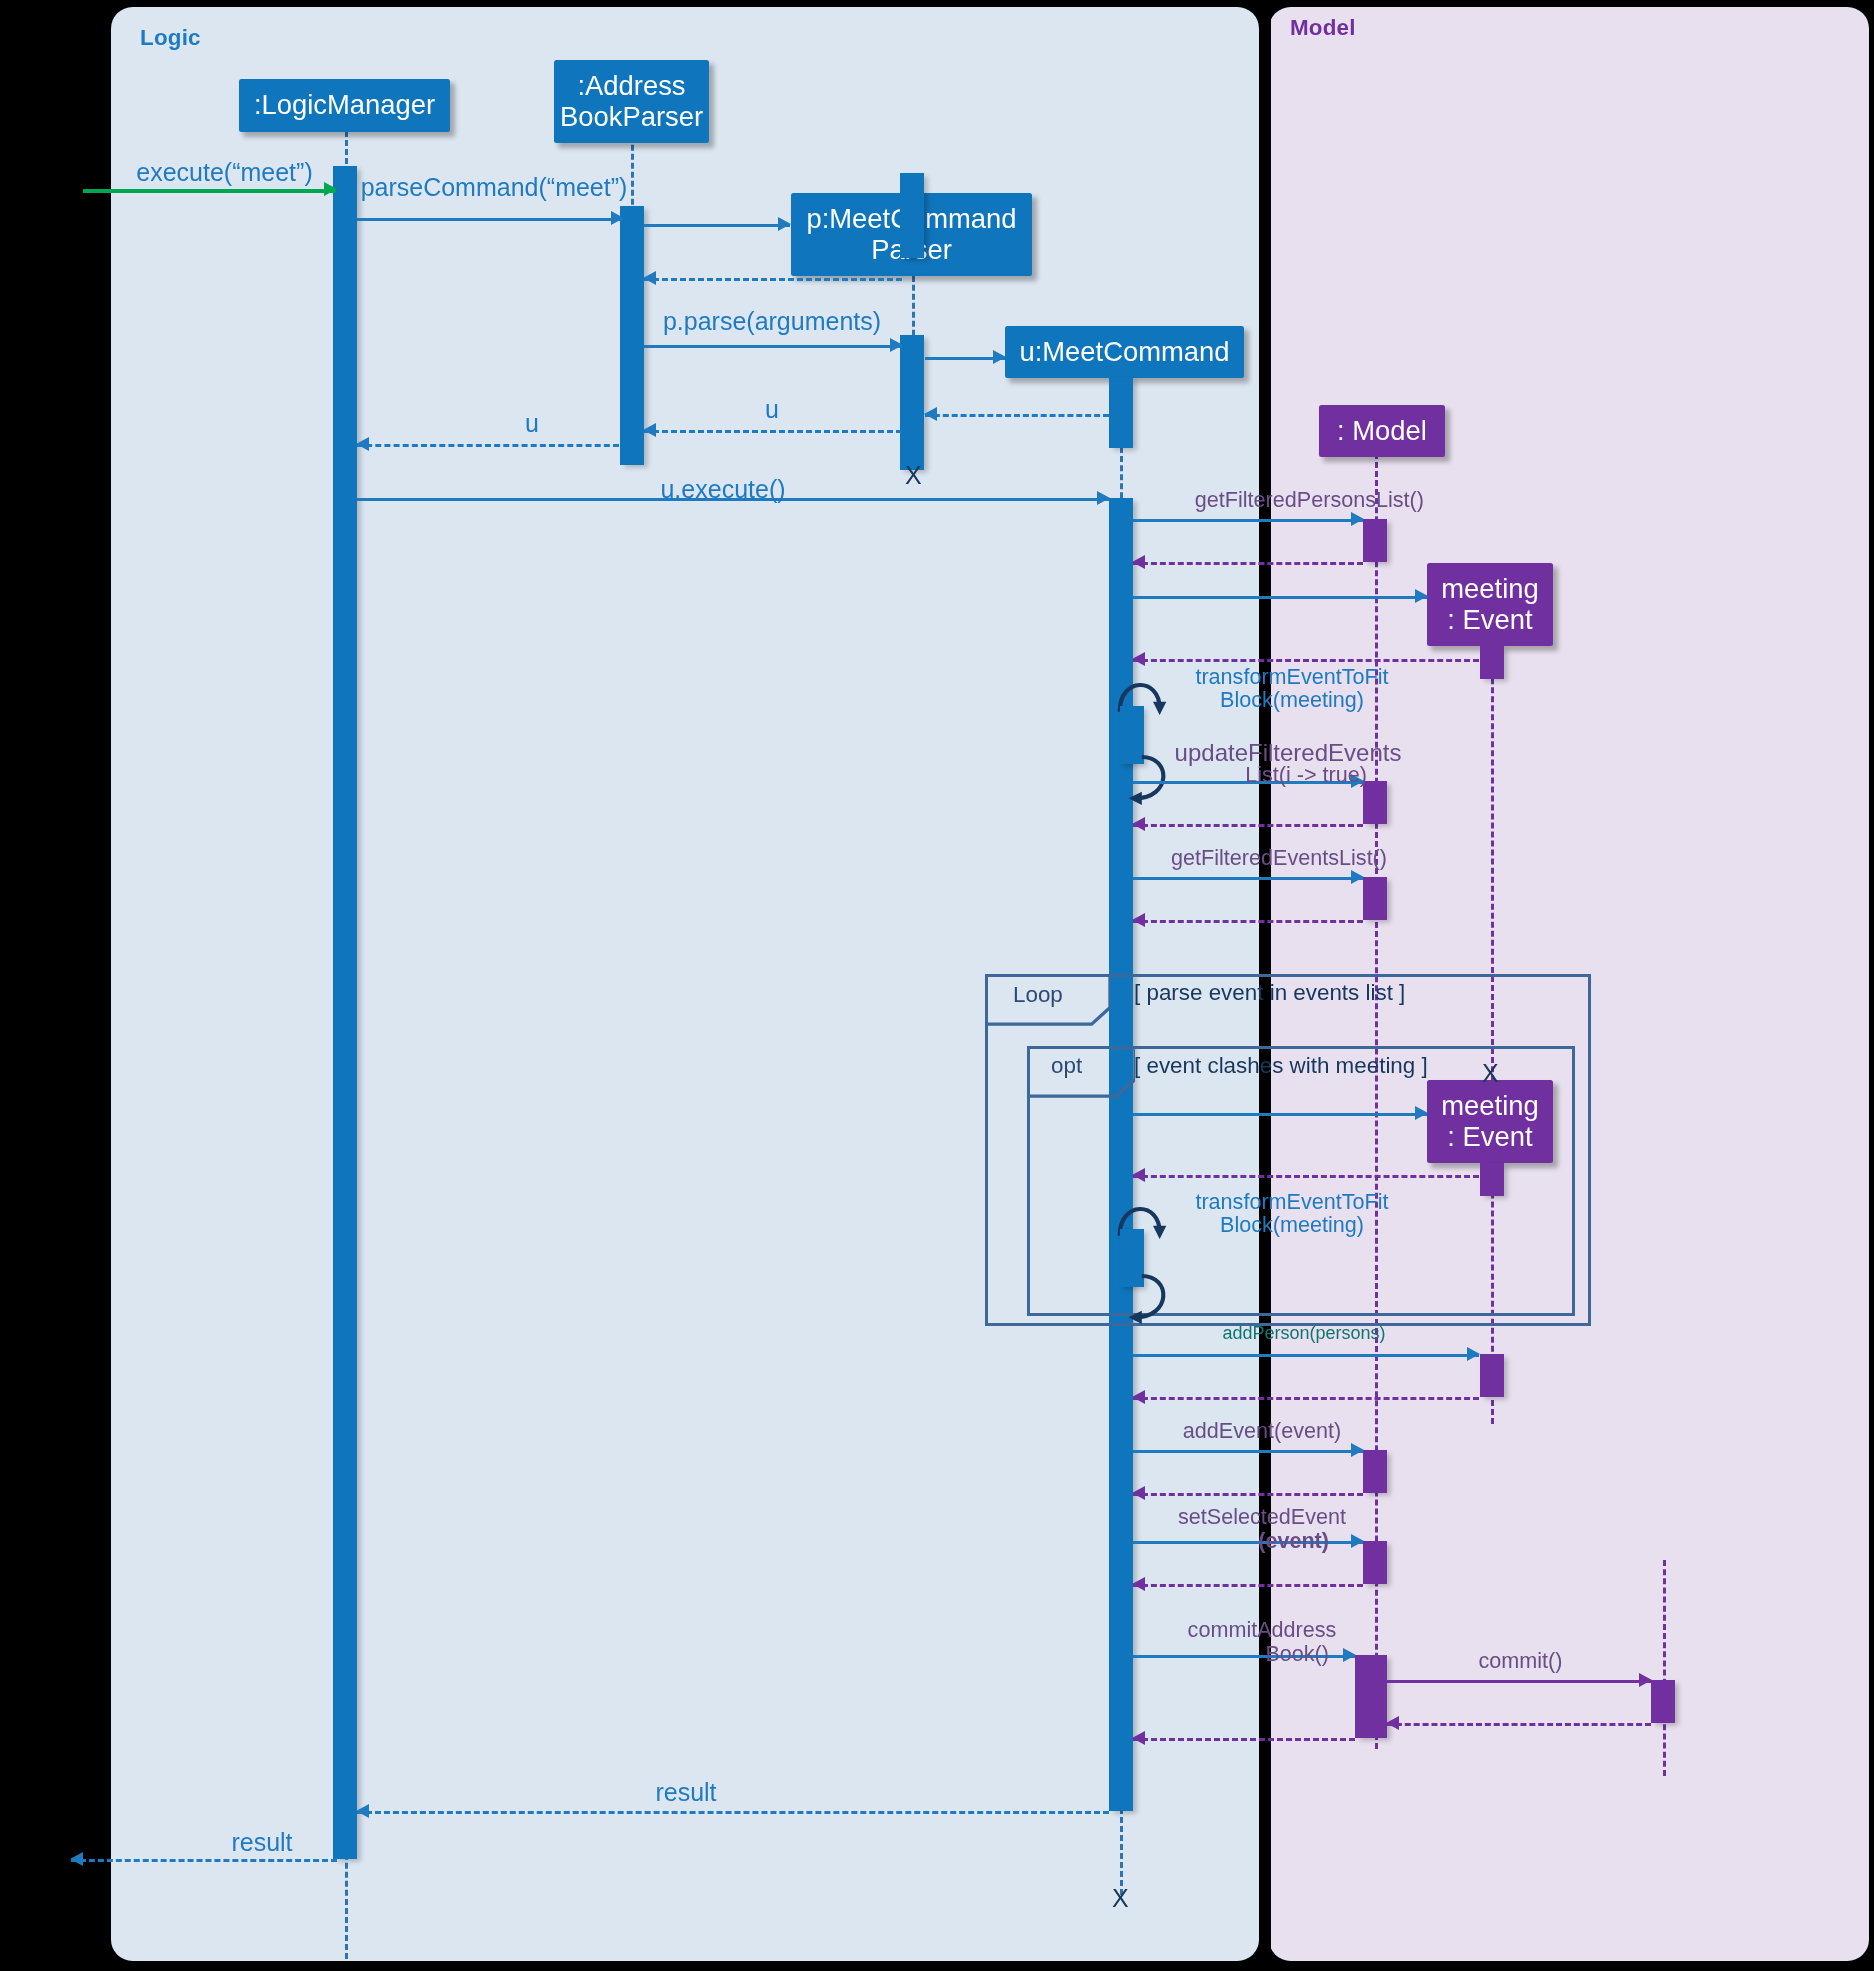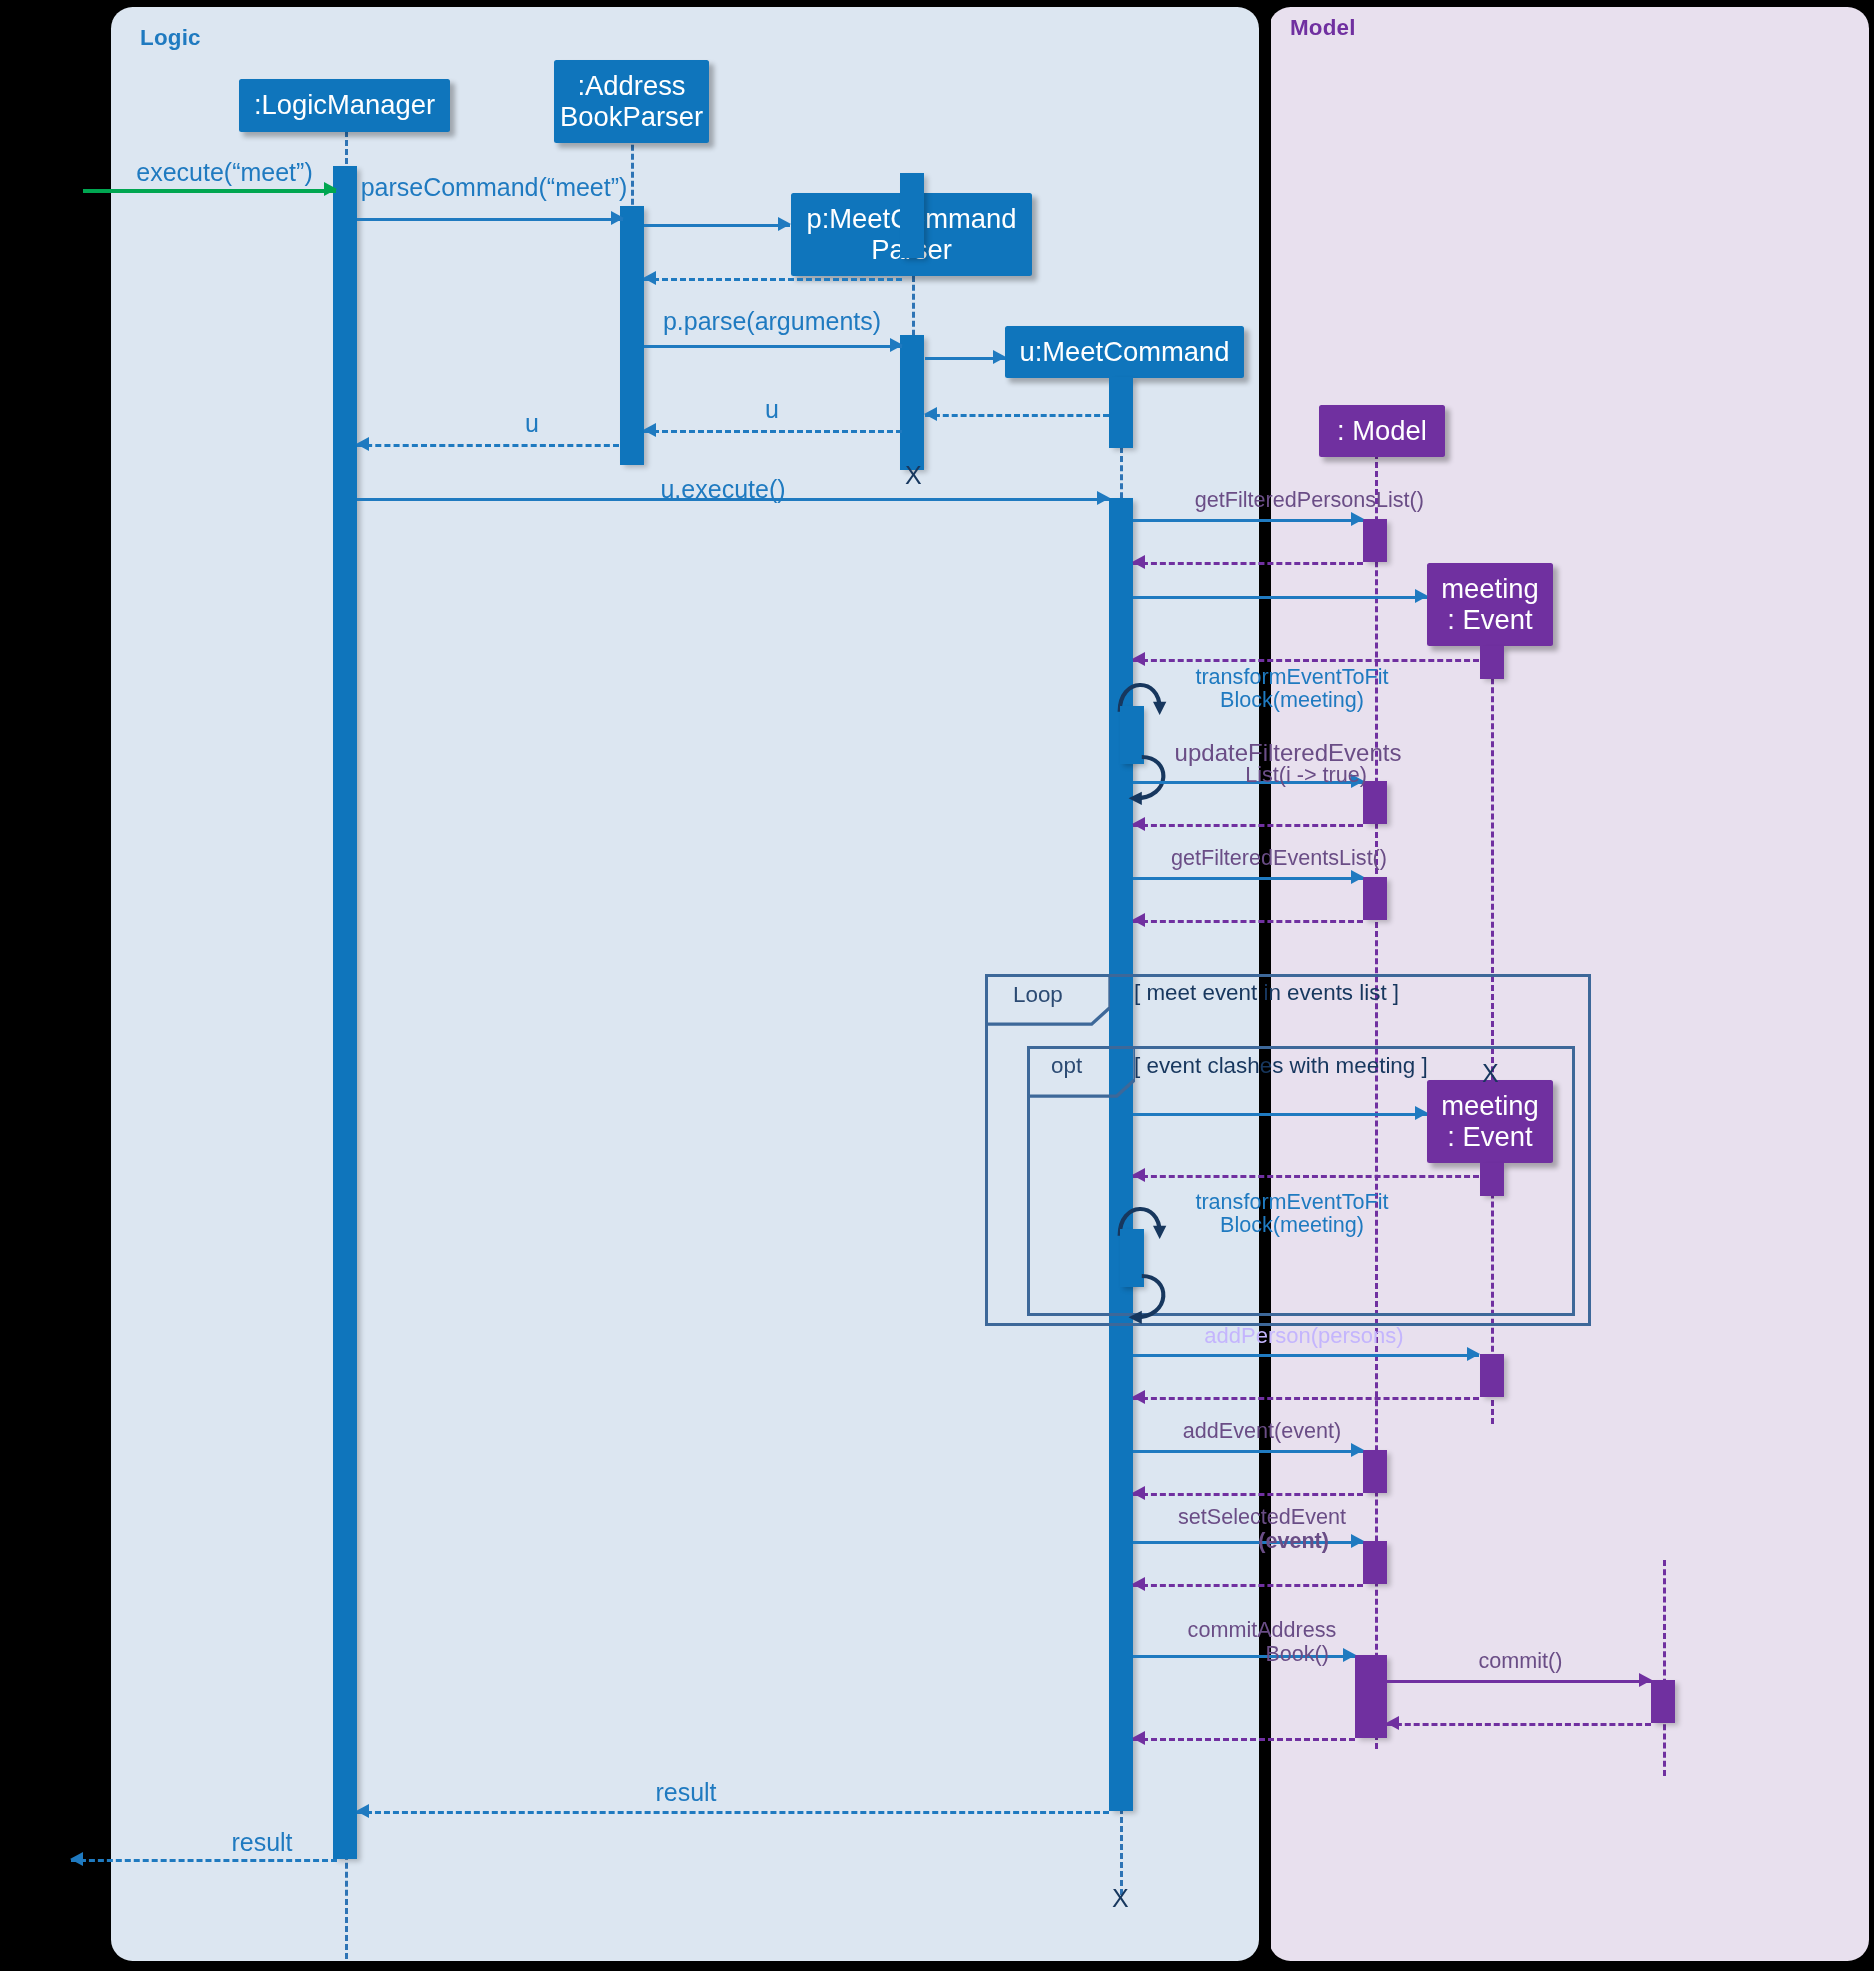--- a/index.html
+++ b/index.html
@@ -237,21 +237,21 @@
     <div class="head l" style="border-right-color:#7030a0;"></div>
   </div>
 
   <div class="frame" style="left:985px;top:974px;width:606px;height:352px;"></div>
   <div style="position:absolute;left:985px;top:974px;width:125px;height:52px;">
     <svg width="125" height="52" viewBox="0 0 150 62">
       <path d="M0,0 L150,0 L150,40 L128,60 L0,60" fill="none" stroke="#3d6899" stroke-width="4"></path>
     </svg>
   </div>
   <div class="frame-lbl" style="left:1013px;top:982px;">Loop</div>
-  <div class="guard" style="left:1134px;top:980px;">[ meet event in events list ]</div>
+  <div class="guard" style="left:1134px;top:980px;">[ parse event in events list ]</div>
 
   <div class="frame" style="left:1027px;top:1046px;width:548px;height:270px;"></div>
   <div style="position:absolute;left:1027px;top:1046px;width:108px;height:52px;">
     <svg width="108" height="52" viewBox="0 0 130 62">
       <path d="M0,0 L130,0 L130,40 L108,60 L0,60" fill="none" stroke="#3d6899" stroke-width="4"></path>
     </svg>
   </div>
   <div class="frame-lbl" style="left:1051px;top:1053px;">opt</div>
   <div class="guard" style="left:1134px;top:1053px;">[ event clashes with meeting ]</div>
 
@@ -280,21 +280,21 @@
       <path d="M26,48 L10,56 L26,64 Z" fill="#17375e"></path>
     </svg>
   </div>
   <div class="lbl ctr" style="left:1155px;top:1190px;width:274px;color:#1f7ac0;font-size:21.6px;">transformEventToFit</div>
   <div class="lbl ctr" style="left:1155px;top:1213px;width:274px;color:#1f7ac0;font-size:21.6px;">Block(meeting)</div>
 
   <div class="msg" style="left:1133px;top:1354px;width:346px;">
     <div class="line" style="border-top:3.3px solid #1f7ac0;"></div>
     <div class="head r" style="border-left-color:#1f7ac0;"></div>
   </div>
-  <div class="lbl ctr" style="left:1163px;top:1323px;width:282px;color:#c4b5fd;font-size:22px;">addPerson(persons)</div>
+  <div class="lbl ctr" style="left:1163px;top:1323px;width:282px;color:#0f766e;font-size:18px;">addPerson(persons)</div>
 
   <div class="msg" style="left:1133px;top:1397px;width:346px;">
     <div class="line" style="border-top:3.3px dashed #7030a0;"></div>
     <div class="head l" style="border-right-color:#7030a0;"></div>
   </div>
 
   <div class="msg" style="left:1133px;top:1450px;width:230px;">
     <div class="line" style="border-top:3.3px solid #1f7ac0;"></div>
     <div class="head r" style="border-left-color:#1f7ac0;"></div>
   </div>

